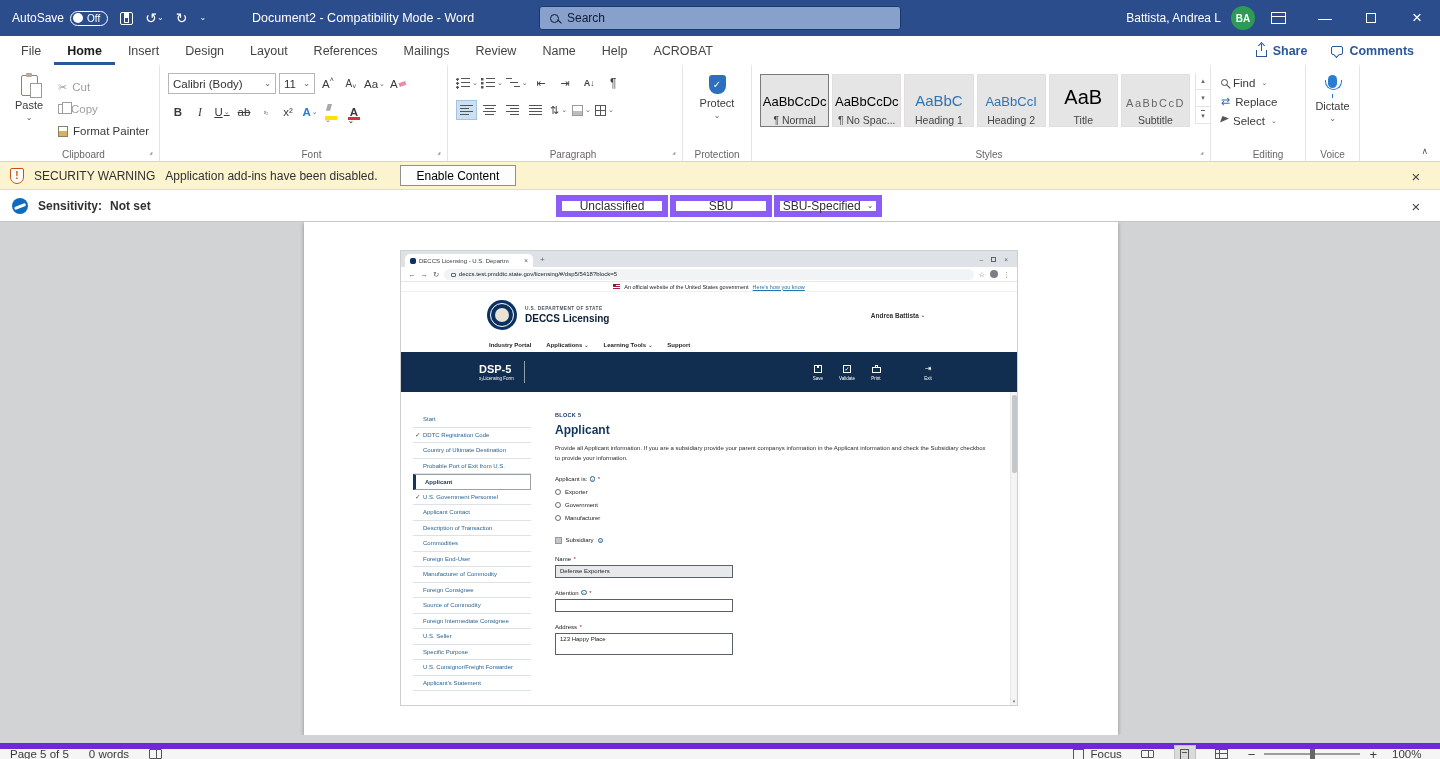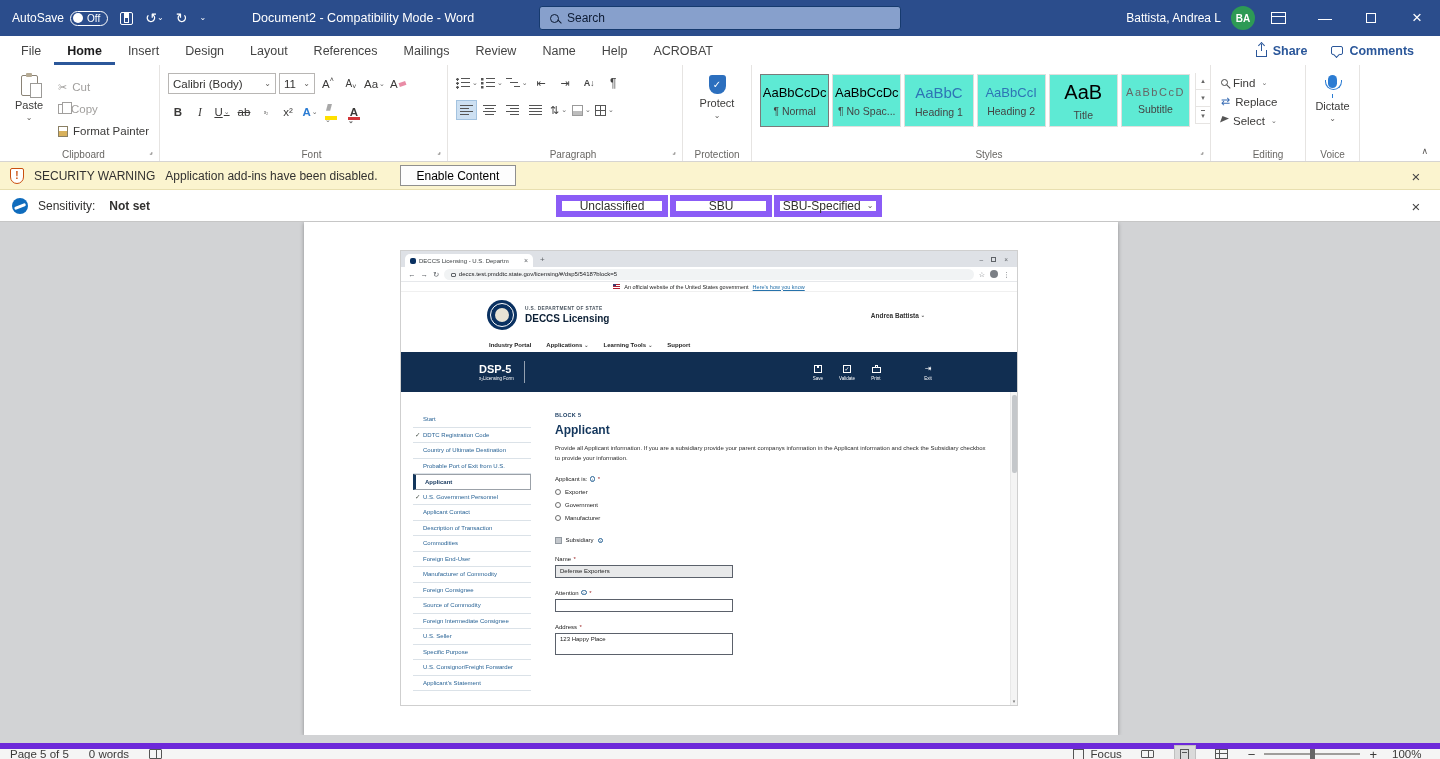--- a/index.html
+++ b/index.html
@@ -129,21 +129,21 @@
 .ln.j{background-size:13px 1.4px,13px 1.4px,13px 1.4px,13px 1.4px}
 .pb-ls::before{content:"⇅";font-size:11px}
 .ishade{width:11px;height:11px;border:1px solid #9a9a9a;background:linear-gradient(#fff 55%,#bdbdbd 55%)}
 .ibord{width:11px;height:11px;border:1px solid #555;background:linear-gradient(#555,#555) center/100% 1px no-repeat,linear-gradient(#555,#555) center/1px 100% no-repeat}
 
 .rg.prot{width:69px}
 .shield{width:17px;height:19px;background:#2c6fbe;border-radius:3px 3px 8px 8px;position:relative}
 .shield::after{content:"✓";position:absolute;inset:0;color:#fff;font-size:10px;display:flex;align-items:center;justify-content:center}
 
 .rg.styles{width:459px;padding:9px 20px 0 8px;display:flex;gap:3px}
-.stcard{width:70px;height:53px;border:1px solid #e1dfdd;background:#5eead4;display:flex;flex-direction:column;align-items:center;justify-content:center;gap:5px}
+.stcard{width:70px;height:53px;border:1px solid #e1dfdd;background:#e5e5e5;display:flex;flex-direction:column;align-items:center;justify-content:flex-end;gap:5px}
 .stcard.selected{border:1.6px solid #7a7a7a}
 .stprev{font-size:13px;color:#000;white-space:nowrap}
 .stprev.h1{color:#2e74b5;font-size:15px}
 .stprev.h2{color:#2e74b5;font-size:13px}
 .stprev.ttl{font-size:20px}
 .stprev.sub{color:#666;font-size:11px;letter-spacing:1.5px}
 .stlabel{font-size:10.5px;color:#444}
 .strail{position:absolute;right:0;top:8px;width:15px;display:flex;flex-direction:column;border-left:1px solid #e6e4e2}
 .strail span{height:17px;display:flex;align-items:center;justify-content:center;font-size:7px;color:#666;border-bottom:1px solid #e6e4e2}
 .sr-up::before{content:"▴"}
@@ -172,21 +172,21 @@
 .sec-shield::before{content:"!"}
 .sec-title{font-weight:400}
 .enable-btn{margin-left:12px;border:1px solid #8f8f8f;background:#fdfdfd;height:21px;padding:0 16px;font-size:12px;display:flex;align-items:center}
 .bar-close{position:absolute;right:14px;top:50%;transform:translateY(-50%);font-size:15px;color:#444;width:20px;text-align:center}
 .bar-close::before{content:"×"}
 
 
 .sensbar{position:absolute;top:190px;left:0;right:0;height:32px;background:#fff;border-bottom:1px solid #c6c6c6;display:flex;align-items:center;padding-left:12px;font-size:12px}
 .sens-icon{width:16px;height:16px;border-radius:50%;background:#0f6cbd;position:relative;margin-right:10px;flex:none}
 .sens-icon::after{content:"";position:absolute;left:2px;top:7px;width:12px;height:2.6px;background:#fff;border-radius:2px;transform:rotate(-22deg)}
-.sens-label{font-weight:400;margin-right:14px}
+.sens-label{font-weight:700;margin-right:8px}
 .sens-value{font-weight:700}
 .sens-opts{position:absolute;left:556px;top:5px;display:flex;gap:2px}
 .sopt{height:22px;border:6px solid #8b5cf6;background:#fff;display:flex;align-items:center;justify-content:center;font-size:12px;color:#323130;gap:6px}
 .sopt.w1{width:112px}.sopt.w2{width:102px}.sopt.w3{width:108px}
 .sopt .car{color:#555}
 
 
 .docarea{position:absolute;top:222px;bottom:24px;left:0;right:0;background:#d2d3d5;overflow:hidden}
 .page{position:absolute;left:304px;top:0;width:814px;height:100%;background:#fff;box-shadow:0 1px 4px rgba(0,0,0,.35)}
 

